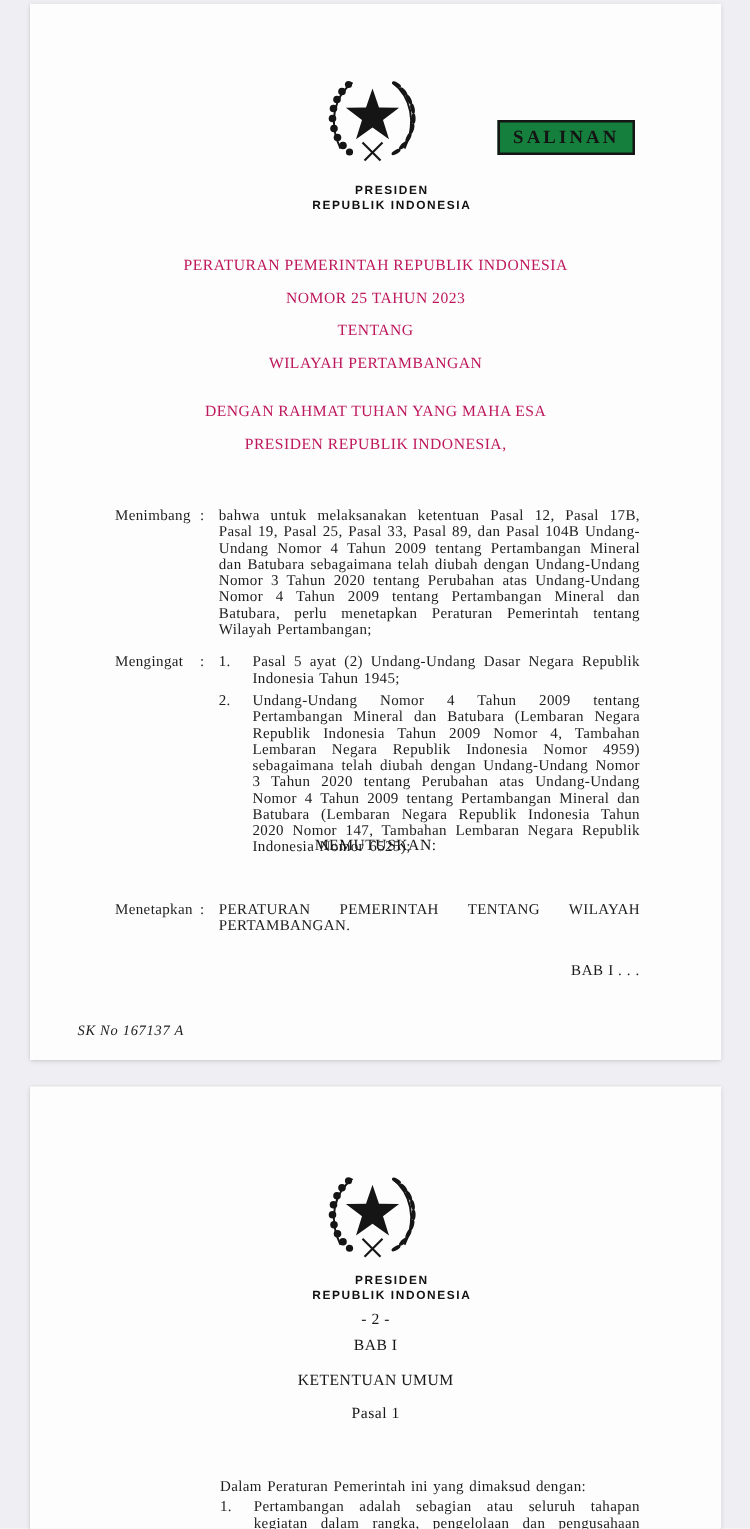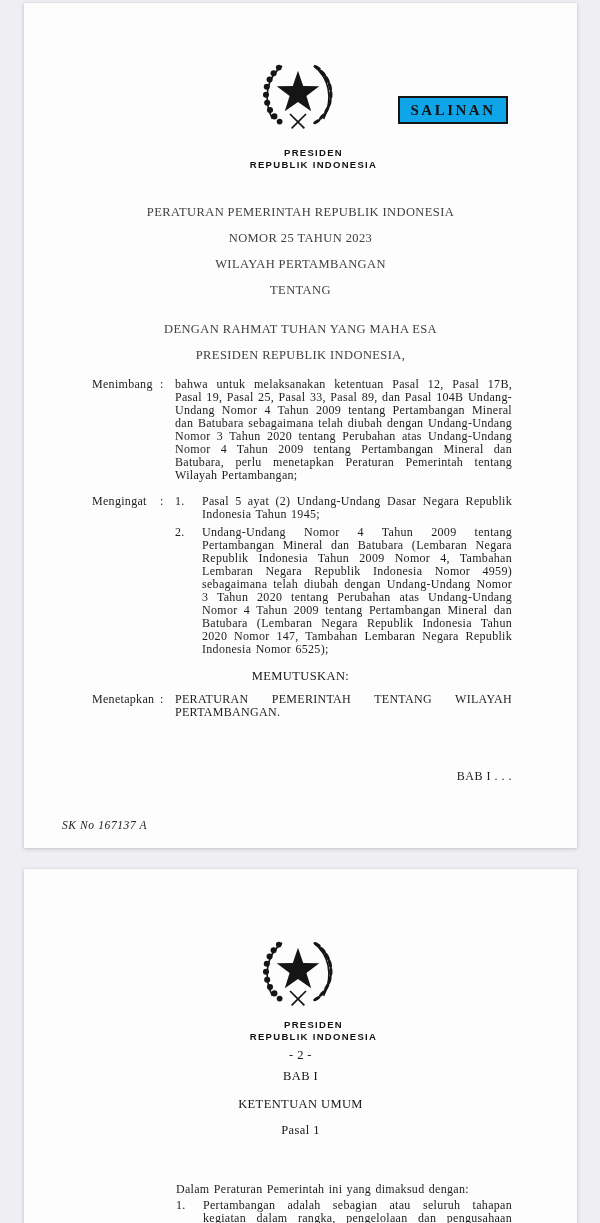--- a/index.html
+++ b/index.html
@@ -23,30 +23,30 @@
   .lh-text{position:absolute;left:13px;width:100%;text-align:center;
     font-family:"Liberation Sans", sans-serif;font-weight:bold;
     font-size:9.5px;line-height:11.5px;letter-spacing:1.3px;color:#111;}
 
   
   .stamp{
     position:absolute;left:374px;top:93px;width:110px;height:28px;
     border:2.5px solid #151515;box-sizing:border-box;
     display:flex;align-items:center;justify-content:center;
     font-weight:bold;font-size:15px;letter-spacing:2.5px;color:#141414;
-    background:#0ea5e9;
+    background:#15803d;
   }
 
-  .tl{font-size:12.5px;letter-spacing:.4px;line-height:26px;color:#404040;}
+  .tl{font-size:12.5px;letter-spacing:.4px;line-height:26px;color:#be185d;}
   .heading-line{font-size:12.5px;letter-spacing:.4px;color:#171717;}
 
   .body-txt{font-size:12px;line-height:13px;letter-spacing:.3px;word-spacing:1px;color:#1d1d1d;}
   .just{text-align:justify;}
 
-  .row{position:absolute;left:0;width:100%;}
+  .row{position:absolute;left:0;width:100%;margin-top:28px;}
   .row .lbl{position:absolute;left:68px;top:0;}
   .row .col{position:absolute;left:136px;top:0;}
   .row .val{margin-left:151px;width:337px;}
 
   .li{display:flex;}
   .li .num{width:27px;flex:none;}
   .li .litxt{flex:1;text-align:justify;}
   .li + .li{margin-top:5px;}
 
   .catch{position:absolute;right:65px;top:766px;font-size:12px;letter-spacing:.5px;}
@@ -94,22 +94,22 @@
   <div class="lh-text" style="top:144px">
     <div>PRESIDEN</div>
     <div>REPUBLIK INDONESIA</div>
   </div>
 
   <div class="stamp">SALINAN</div>
 
   <div class="centered" style="top:196px">
     <div class="tl">PERATURAN PEMERINTAH REPUBLIK INDONESIA</div>
     <div class="tl">NOMOR 25 TAHUN 2023</div>
+    <div class="tl">TENTANG</div>
     <div class="tl">WILAYAH PERTAMBANGAN</div>
-    <div class="tl">TENTANG</div>
   </div>
 
   <div class="centered" style="top:313px">
     <div class="tl">DENGAN RAHMAT TUHAN YANG MAHA ESA</div>
     <div class="tl">PRESIDEN REPUBLIK INDONESIA,</div>
   </div>
 
   <div class="row body-txt" style="top:375px">
     <span class="lbl">Menimbang</span>
     <span class="col">:</span>

